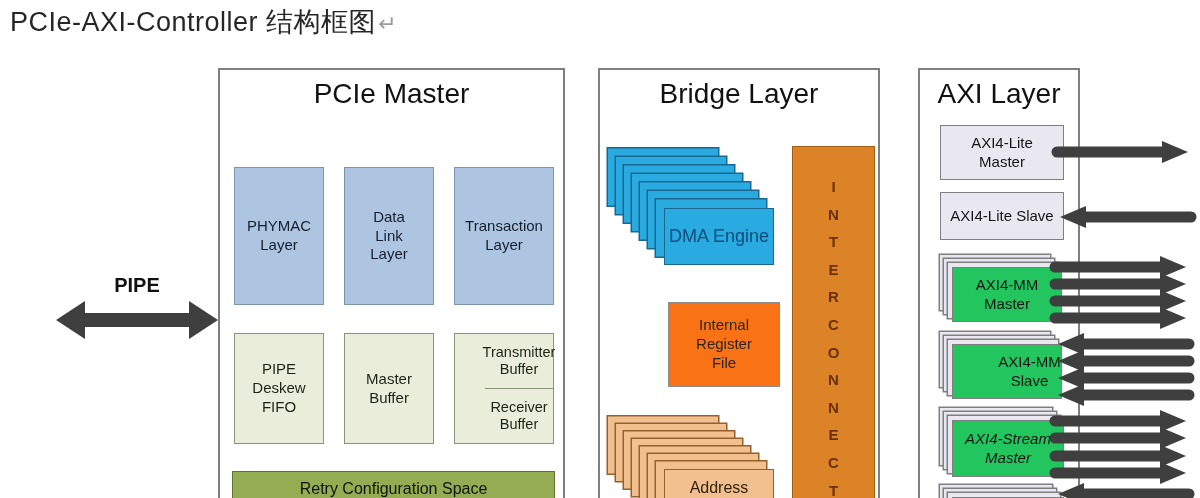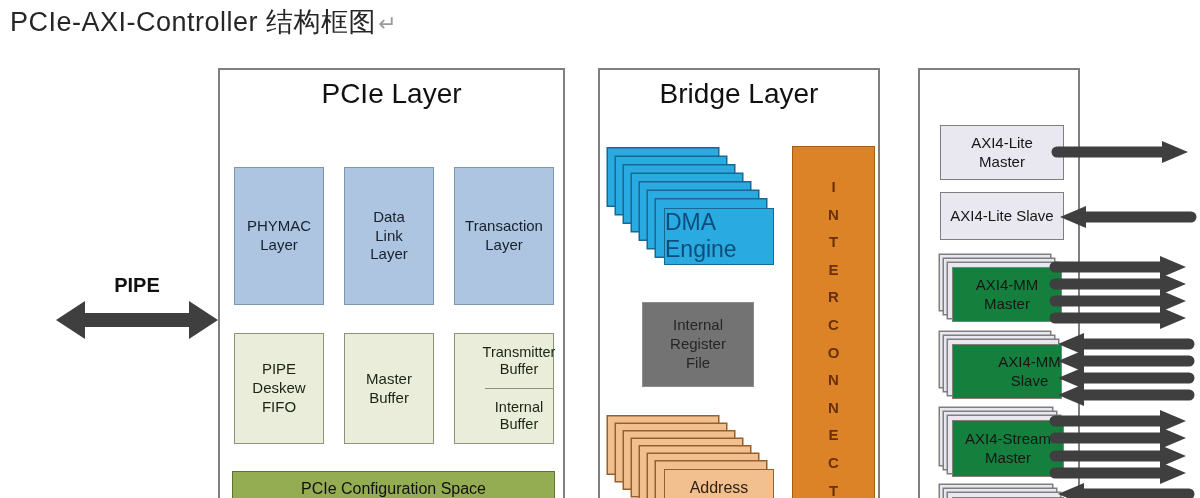--- a/index.html
+++ b/index.html
@@ -34,30 +34,30 @@
   .narrow2{max-width:72px;margin:0 auto;}
   #config-bar{left:12px;top:401px;width:323px;height:60px;background:#94ad52;border:1.5px solid #5e7231;
         position:absolute;box-sizing:border-box;text-align:center;font-size:16px;color:#111;padding-top:8px;}
   
   #pipe-label{position:absolute;left:53px;top:274px;width:168px;text-align:center;
         font-size:20px;font-weight:bold;color:#111;}
   #pipe-arrow{position:absolute;left:53px;top:298px;z-index:6;}
   
   .stack-front{position:absolute;box-sizing:border-box;}
   #dma-front{left:64px;top:137.5px;width:110px;height:57px;background:#29aae1;border:1.5px solid #19688f;
-    display:flex;align-items:center;justify-content:center;font-size:23px;color:#0e4d79;
+    display:flex;align-items:center;justify-content:center;font-size:18px;color:#0e4d79;
     box-shadow:
       -8px -8.5px 0 0 #29aae1, -8px -8.5px 0 1.5px #19688f,
       -16px -17px 0 0 #29aae1, -16px -17px 0 1.5px #19688f,
       -24px -25.5px 0 0 #29aae1, -24px -25.5px 0 1.5px #19688f,
       -32px -34px 0 0 #29aae1, -32px -34px 0 1.5px #19688f,
       -40px -42.5px 0 0 #29aae1, -40px -42.5px 0 1.5px #19688f,
       -48px -51px 0 0 #29aae1, -48px -51px 0 1.5px #19688f,
       -56px -59.5px 0 0 #29aae1, -56px -59.5px 0 1.5px #19688f;}
-  #irf{left:42px;top:232px;width:112px;height:85px;background:#737373;border:1.5px solid #8c8c8c;
+  #irf{left:68px;top:232px;width:112px;height:85px;background:#f97316;border:1.5px solid #8c8c8c;
        color:#262626;font-size:15px;}
   #addr-front{left:64px;top:398.5px;width:110px;height:57px;background:#f2c08f;border:1.5px solid #96602c;
     text-align:center;font-size:16px;color:#33210e;padding-top:9px;
     box-shadow:
       -8px -7.5px 0 0 #f2c08f, -8px -7.5px 0 1.5px #96602c,
       -16px -15px 0 0 #f2c08f, -16px -15px 0 1.5px #96602c,
       -24px -22.5px 0 0 #f2c08f, -24px -22.5px 0 1.5px #96602c,
       -32px -30px 0 0 #f2c08f, -32px -30px 0 1.5px #96602c,
       -40px -37.5px 0 0 #f2c08f, -40px -37.5px 0 1.5px #96602c,
       -48px -45px 0 0 #f2c08f, -48px -45px 0 1.5px #96602c,
@@ -65,93 +65,94 @@
   #interconnect{position:absolute;left:192px;top:76px;width:83px;height:402px;background:#dd8327;
        border:1.5px solid #a35d13;box-sizing:border-box;}
   #interconnect .ic-letters{width:14px;margin:0 auto;padding-top:26px;word-break:break-all;
        text-align:center;font-size:15px;font-weight:bold;line-height:27.6px;color:#6a3008;}
   
   .axibox{background:#e9e7f0;border:1.5px solid #7f7f7f;color:#161616;}
   #lite-master{left:20px;top:55px;width:124px;height:55px;}
   #lite-slave{left:20px;top:122px;width:124px;height:48px;}
   .axistack{position:absolute;display:flex;align-items:center;justify-content:center;text-align:center;
     font-size:15px;line-height:1.25;color:#161616;box-sizing:border-box;
-    background:#15803d;border:1.5px solid #7f7f7f;
+    background:#22c55e;border:1.5px solid #7f7f7f;
     box-shadow:
       -4px -4px 0 0 #e9e7f0, -4px -4px 0 1.5px #7f7f7f,
       -8px -8px 0 0 #e9e7f0, -8px -8px 0 1.5px #7f7f7f,
       -12px -12px 0 0 #e9e7f0, -12px -12px 0 1.5px #7f7f7f;}
   #mm-master{left:32px;top:197px;width:110px;height:55px;}
   #mm-slave{left:32px;top:274px;width:110px;height:55px;padding-left:45px;}
-  #stream-master{left:32px;top:350px;width:112px;height:57px;}
+  #stream-master{left:32px;top:350px;width:112px;height:57px;font-style:italic;}
   #stream-slave{left:32px;top:427px;width:112px;height:57px;}
   
   .arrow{position:absolute;width:140px;height:26px;z-index:6;}
 </style>
 </head>
 <body>
 
 <div id="stage">
 
   <div id="page-title">
     <span>PCIe-AXI-Controller 结构框图</span><span class="pmark">↵</span>
   </div>
 
   <div id="pipe-label">PIPE</div>
   <svg id="pipe-arrow" width="168" height="44">
     <polygon points="3,22 32,3 32,15 136,15 136,3 165,22 136,41 136,29 32,29 32,41" fill="#3f3f3f"></polygon>
   </svg>
 
   <div id="pcie-panel" class="panel">
-    <div class="panel-title">PCIe Layer</div>
+    <div class="panel-title">PCIe Master</div>
     <div id="phymac" class="blk blue">
       <div class="narrow2">PHYMAC Layer</div>
     </div>
     <div id="datalink" class="blk blue">
       <div class="narrow">Data Link Layer</div>
     </div>
     <div id="transaction" class="blk blue">
       <div>Transaction Layer</div>
     </div>
     <div id="pipe-deskew" class="blk green">
       <div class="narrow">PIPE Deskew FIFO</div>
     </div>
     <div id="retry" class="blk green">
       <div class="narrow">Master Buffer</div>
     </div>
     <div id="txrx">
       <div class="txrx-cell">
         <div>Transmitter Buffer</div>
       </div>
       <div class="txrx-cell" id="rx-cell">
-        <div>Internal Buffer</div>
+        <div>Receiver Buffer</div>
       </div>
     </div>
     <div id="config-bar">
-      <span>PCIe Configuration Space</span>
+      <span>Retry Configuration Space</span>
     </div>
   </div>
 
   <div id="bridge-panel" class="panel">
     <div class="panel-title">Bridge Layer</div>
     <div id="dma-front" class="stack-front">
       <span>DMA Engine</span>
     </div>
     <div id="irf" class="blk">
       <div style="max-width:78px;margin:0 auto;">Internal Register File</div>
     </div>
     <div id="addr-front" class="stack-front">
       <span>Address</span>
     </div>
     <div id="interconnect">
       <div class="ic-letters">INTERCONNECT</div>
     </div>
   </div>
 
   <div id="axi-panel" class="panel">
+    <div class="panel-title">AXI Layer</div>
     <div id="lite-master" class="blk axibox">
       <div style="max-width:70px;margin:4px auto;">AXI4-Lite Master</div>
     </div>
     <div id="lite-slave" class="blk axibox">
       <div>AXI4-Lite Slave</div>
     </div>
     <div id="mm-master" class="axistack">
       <div style="max-width:72px;margin:0 auto;">AXI4-MM Master</div>
     </div>
     <div id="mm-slave" class="axistack">

